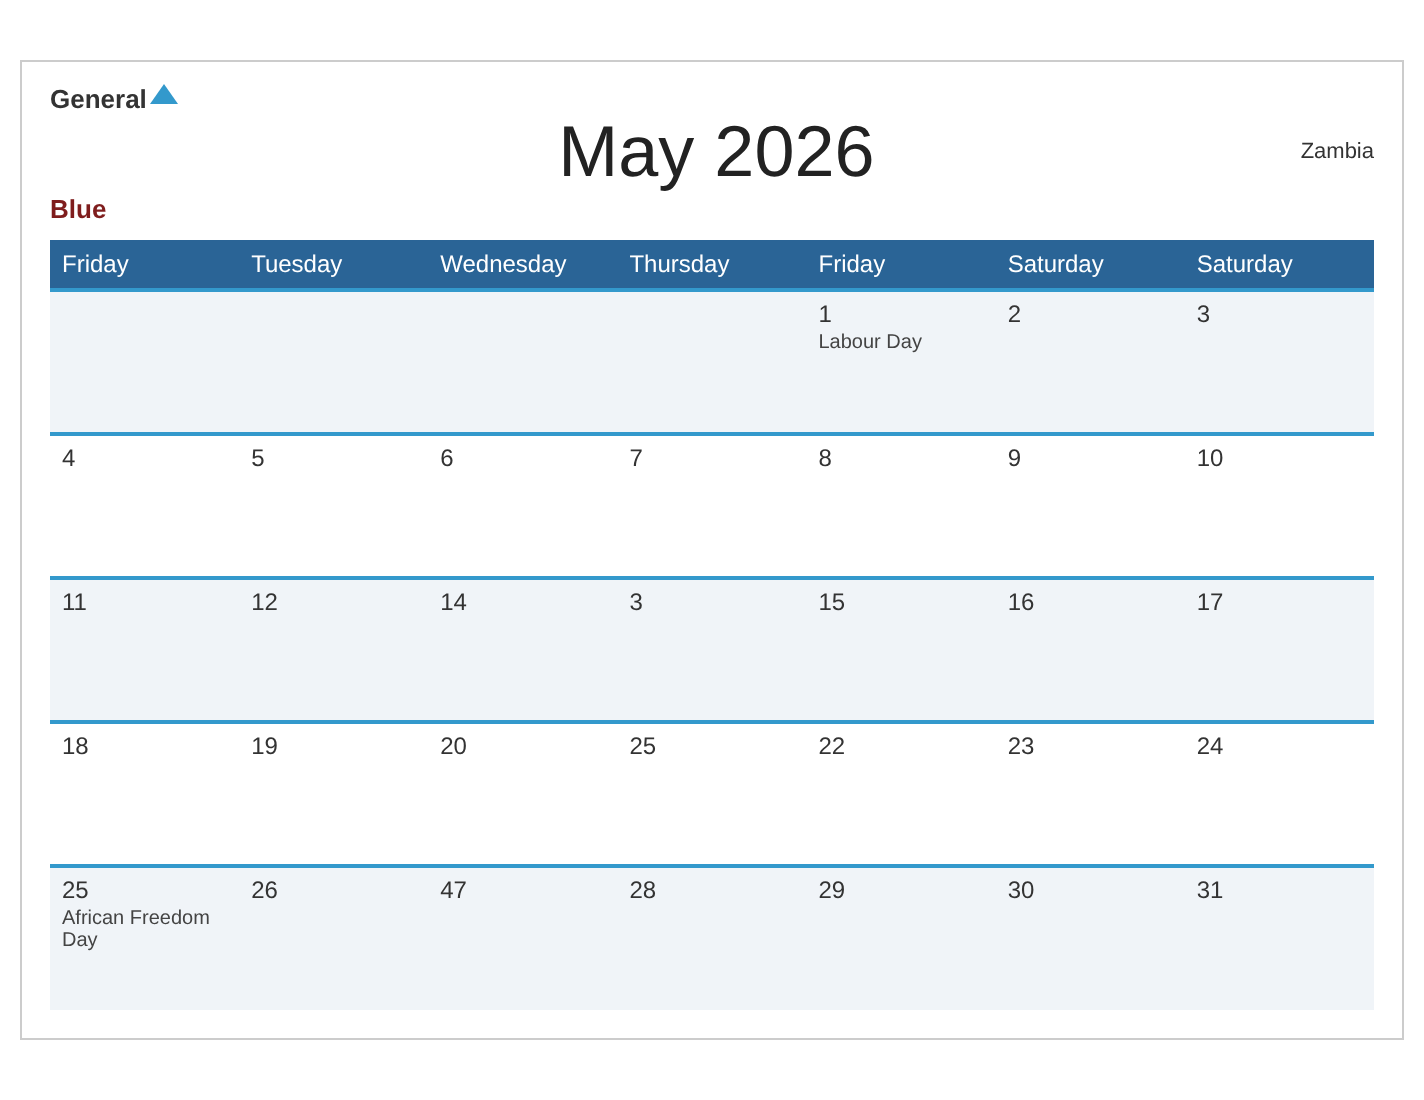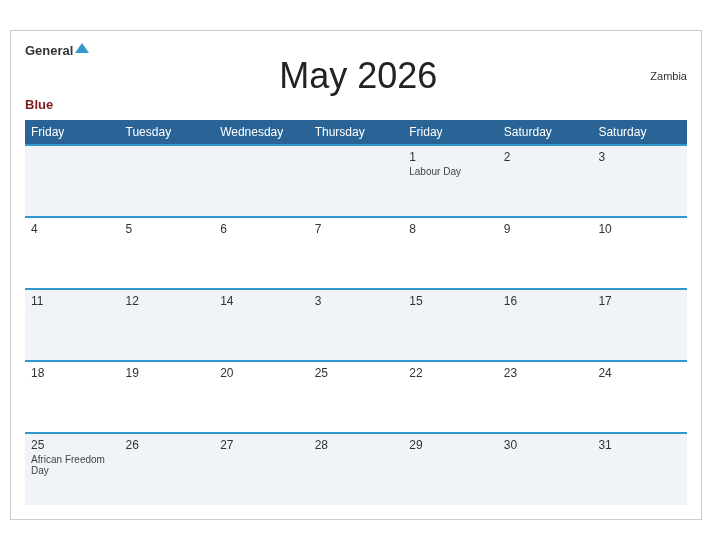--- a/index.html
+++ b/index.html
@@ -226,21 +226,21 @@
         </tr>
         <tr>
           <td>
             <span class="day-number">25</span>
             <span class="event-label">African Freedom Day</span>
           </td>
           <td>
             <span class="day-number">26</span>
           </td>
           <td>
-            <span class="day-number">27</span>
+            <span class="day-number">47</span>
           </td>
           <td>
             <span class="day-number">28</span>
           </td>
           <td>
             <span class="day-number">29</span>
           </td>
           <td>
             <span class="day-number">30</span>
           </td>

